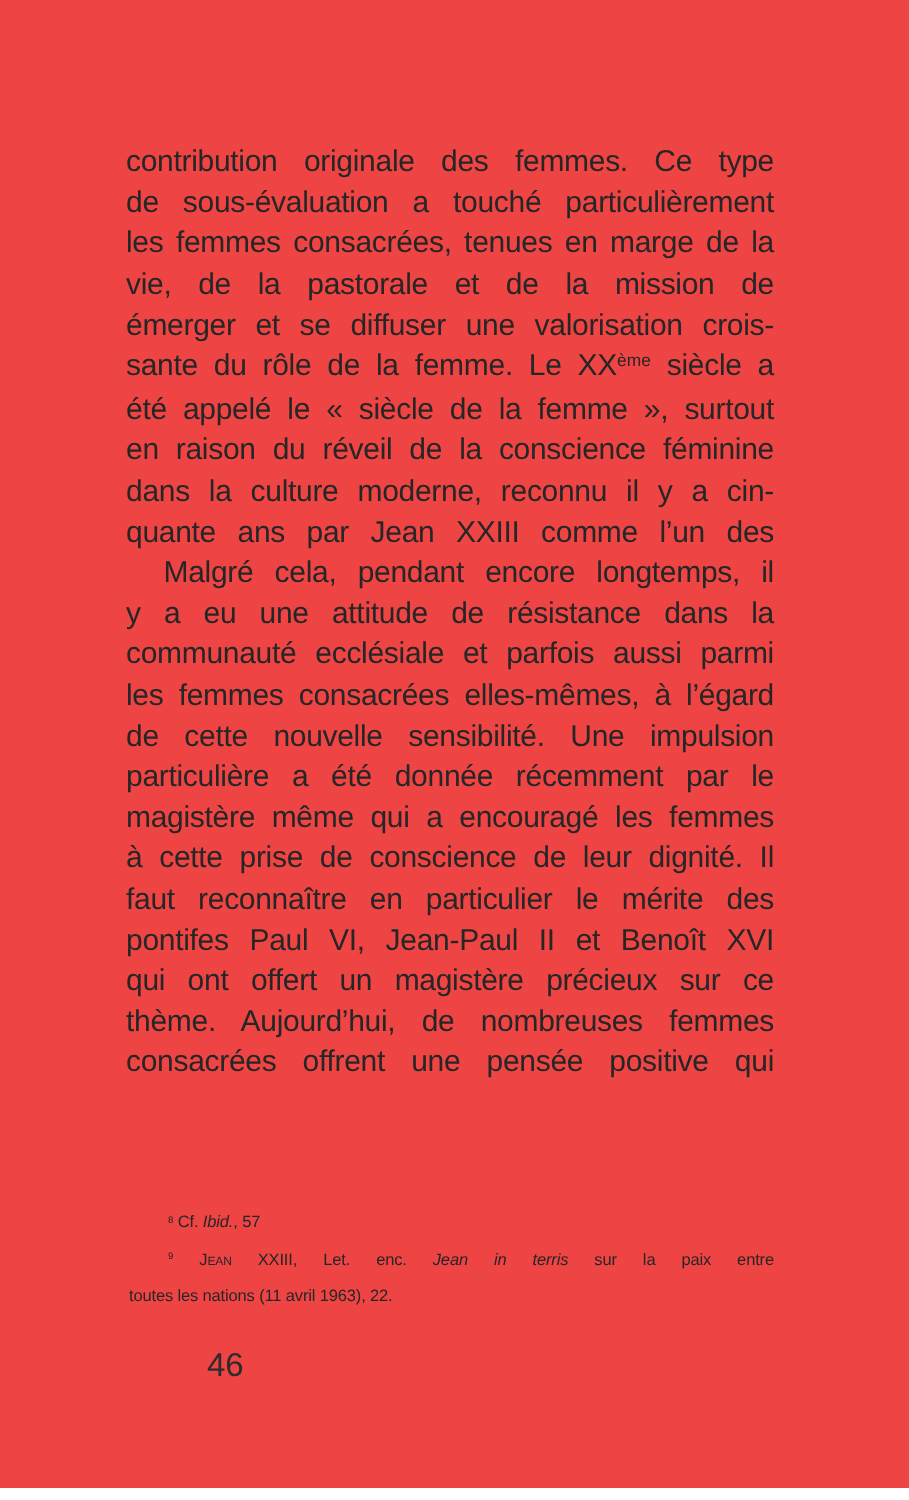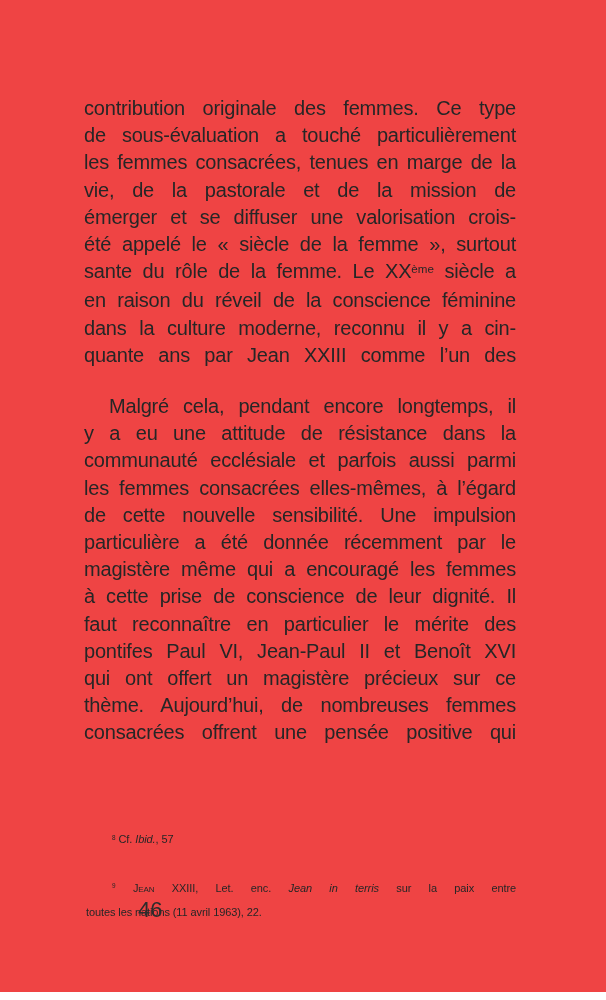--- a/index.html
+++ b/index.html
@@ -37,21 +37,20 @@
   .line {
     text-align: justify;
     text-align-last: justify;
     white-space: normal;
   }
   .line.end {
     text-align-last: left;
   }
   .line.ind {
     text-indent: 25px;
-    margin-top: 24px;
   }
   .footnotes .line.ind {
     text-indent: 26px;
   }
   .sup {
     font-size: 0.58em;
     position: relative;
     top: -0.48em;
     letter-spacing: 0;
   }
@@ -77,22 +76,22 @@
 </head>
 <body>
 
 <div class="page">
   <div class="body-text">
       <div class="line"><span>contribution originale des femmes. Ce type</span></div>
       <div class="line"><span>de sous-évaluation a touché particulièrement</span></div>
       <div class="line"><span>les femmes consacrées, tenues en marge de la</span></div>
       <div class="line"><span>vie, de la pastorale et de la mission de</span></div>
       <div class="line"><span>émerger et se diffuser une valorisation crois-</span></div>
+      <div class="line"><span>sante du rôle de la femme. Le XX</span><span class="sup">ème</span><span> siècle a</span></div>
       <div class="line"><span>été appelé le « siècle de la femme », surtout</span></div>
-      <div class="line"><span>sante du rôle de la femme. Le XX</span><span class="sup">ème</span><span> siècle a</span></div>
       <div class="line"><span>en raison du réveil de la conscience féminine</span></div>
       <div class="line"><span>dans la culture moderne, reconnu il y a cin-</span></div>
       <div class="line"><span>quante ans par Jean XXIII comme l’un des</span></div>
       <div class="line ind"><span>Malgré cela, pendant encore longtemps, il</span></div>
       <div class="line"><span>y a eu une attitude de résistance dans la</span></div>
       <div class="line"><span>communauté ecclésiale et parfois aussi parmi</span></div>
       <div class="line"><span>les femmes consacrées elles-mêmes, à l’égard</span></div>
       <div class="line"><span>de cette nouvelle sensibilité. Une impulsion</span></div>
       <div class="line"><span>particulière a été donnée récemment par le</span></div>
       <div class="line"><span>magistère même qui a encouragé les femmes</span></div>

